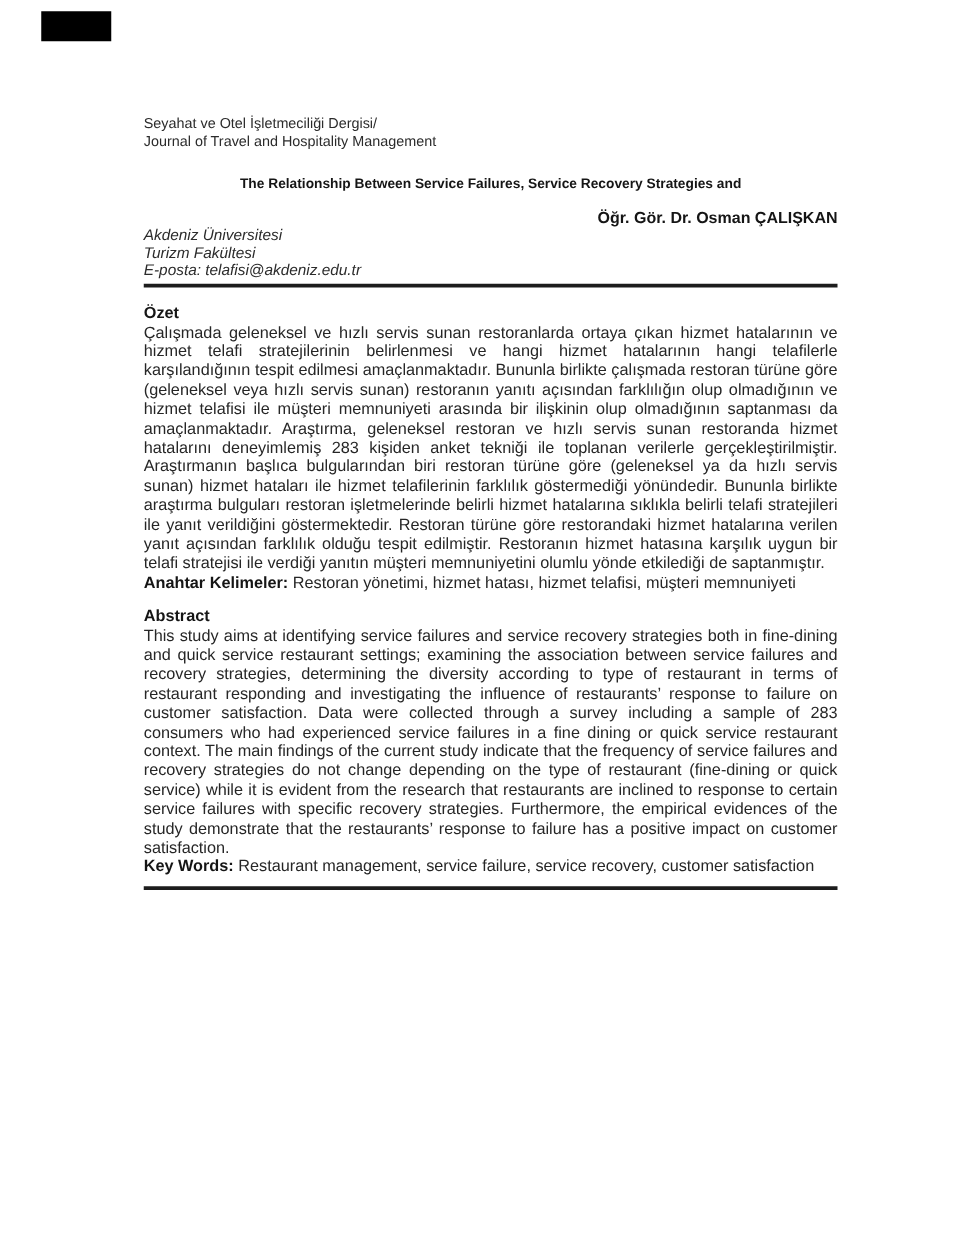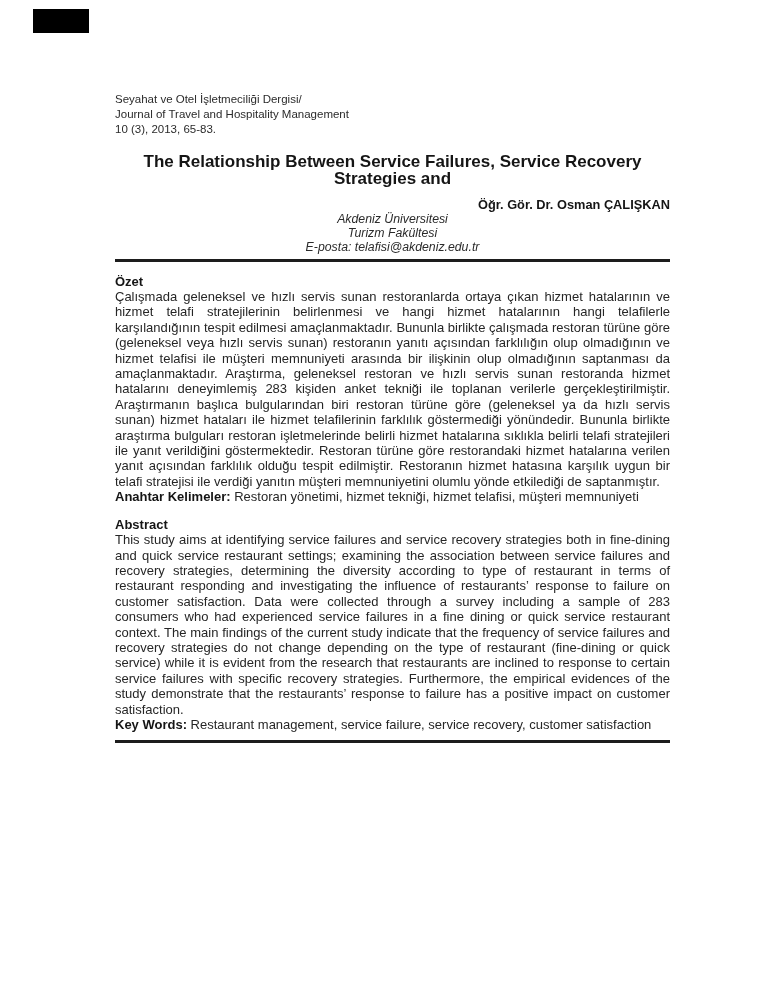--- a/index.html
+++ b/index.html
@@ -43,41 +43,41 @@
     margin-top: 22px;
     font-size: 15.5px;
     line-height: 20.5px;
     font-weight: bold;
     text-align: center;
     color: #151515;
   }
 
   .title-en {
     margin-top: 17px;
-    font-size: 17px;
+    font-size: 11px;
     line-height: 16.5px;
     font-weight: bold;
     text-align: center;
     color: #151515;
   }
 
   .author-name {
     margin-top: 10px;
     font-size: 12.8px;
     line-height: 15px;
     font-weight: bold;
     text-align: right;
     color: #151515;
   }
 
   .author-line {
     font-size: 12.3px;
     line-height: 14.2px;
     font-style: italic;
-    text-align: center;
+    text-align: left;
     color: #2b2b2b;
   }
 
   .rule {
     height: 3px;
     background: #1d1d1d;
     margin-top: 4px;
   }
 
   .section-heading {
@@ -136,36 +136,35 @@
 
 <div class="page">
 
   <div class="scan-artifact"></div>
 
   <div class="column">
 
     <div class="journal-header">
       <div>Seyahat ve Otel İşletmeciliği Dergisi/</div>
       <div>Journal of Travel and Hospitality Management</div>
-      <div>10 (3), 2013, 65-83.</div>
     </div>
 
 
     <h2 class="title-en"><span>The Relationship Between Service Failures, Service Recovery Strategies and</span><br></h2>
 
     <div class="author-name">Öğr. Gör. Dr. Osman ÇALIŞKAN</div>
     <div class="author-line">Akdeniz Üniversitesi</div>
     <div class="author-line">Turizm Fakültesi</div>
     <div class="author-line">E-posta: telafisi@akdeniz.edu.tr</div>
 
     <div class="rule"></div>
 
     <h3 class="section-heading">Özet</h3>
     <p class="body-text">Çalışmada geleneksel ve hızlı servis sunan restoranlarda ortaya çıkan hizmet hatalarının ve hizmet telafi stratejilerinin belirlenmesi ve hangi hizmet hatalarının hangi telafilerle karşılandığının tespit edilmesi amaçlanmaktadır. Bununla birlikte çalışmada restoran türüne göre (geleneksel veya hızlı servis sunan) restoranın yanıtı açısından farklılığın olup olmadığının ve hizmet telafisi ile müşteri memnuniyeti arasında bir ilişkinin olup olmadığının saptanması da amaçlanmaktadır. Araştırma, geleneksel restoran ve hızlı servis sunan restoranda hizmet hatalarını deneyimlemiş 283 kişiden anket tekniği ile toplanan verilerle gerçekleştirilmiştir. Araştırmanın başlıca bulgularından biri restoran türüne göre (geleneksel ya da hızlı servis sunan) hizmet hataları ile hizmet telafilerinin farklılık göstermediği yönündedir. Bununla birlikte araştırma bulguları restoran işletmelerinde belirli hizmet hatalarına sıklıkla belirli telafi stratejileri ile yanıt verildiğini göstermektedir. Restoran türüne göre restorandaki hizmet hatalarına verilen yanıt açısından farklılık olduğu tespit edilmiştir. Restoranın hizmet hatasına karşılık uygun bir telafi stratejisi ile verdiği yanıtın müşteri memnuniyetini olumlu yönde etkilediği de saptanmıştır.</p>
-    <p class="body-text"><strong>Anahtar Kelimeler:</strong><span> Restoran yönetimi, hizmet tekniği, hizmet telafisi, müşteri memnuniyeti</span></p>
+    <p class="body-text"><strong>Anahtar Kelimeler:</strong><span> Restoran yönetimi, hizmet hatası, hizmet telafisi, müşteri memnuniyeti</span></p>
 
     <h3 class="section-heading abstract">Abstract</h3>
     <p class="body-text">This study aims at identifying service failures and service recovery strategies both in fine-dining and quick service restaurant settings; examining the association between service failures and recovery strategies, determining the diversity according to type of restaurant in terms of restaurant responding and investigating the influence of restaurants’ response to failure on customer satisfaction. Data were collected through a survey including a sample of 283 consumers who had experienced service failures in a fine dining or quick service restaurant context. The main findings of the current study indicate that the frequency of service failures and recovery strategies do not change depending on the type of restaurant (fine-dining or quick service) while it is evident from the research that restaurants are inclined to response to certain service failures with specific recovery strategies. Furthermore, the empirical evidences of the study demonstrate that the restaurants’ response to failure has a positive impact on customer satisfaction.</p>
     <p class="body-text"><strong>Key Words:</strong><span> Restaurant management, service failure, service recovery, customer satisfaction</span></p>
 
     <div class="rule-bottom"></div>
 
   </div>
 
 

